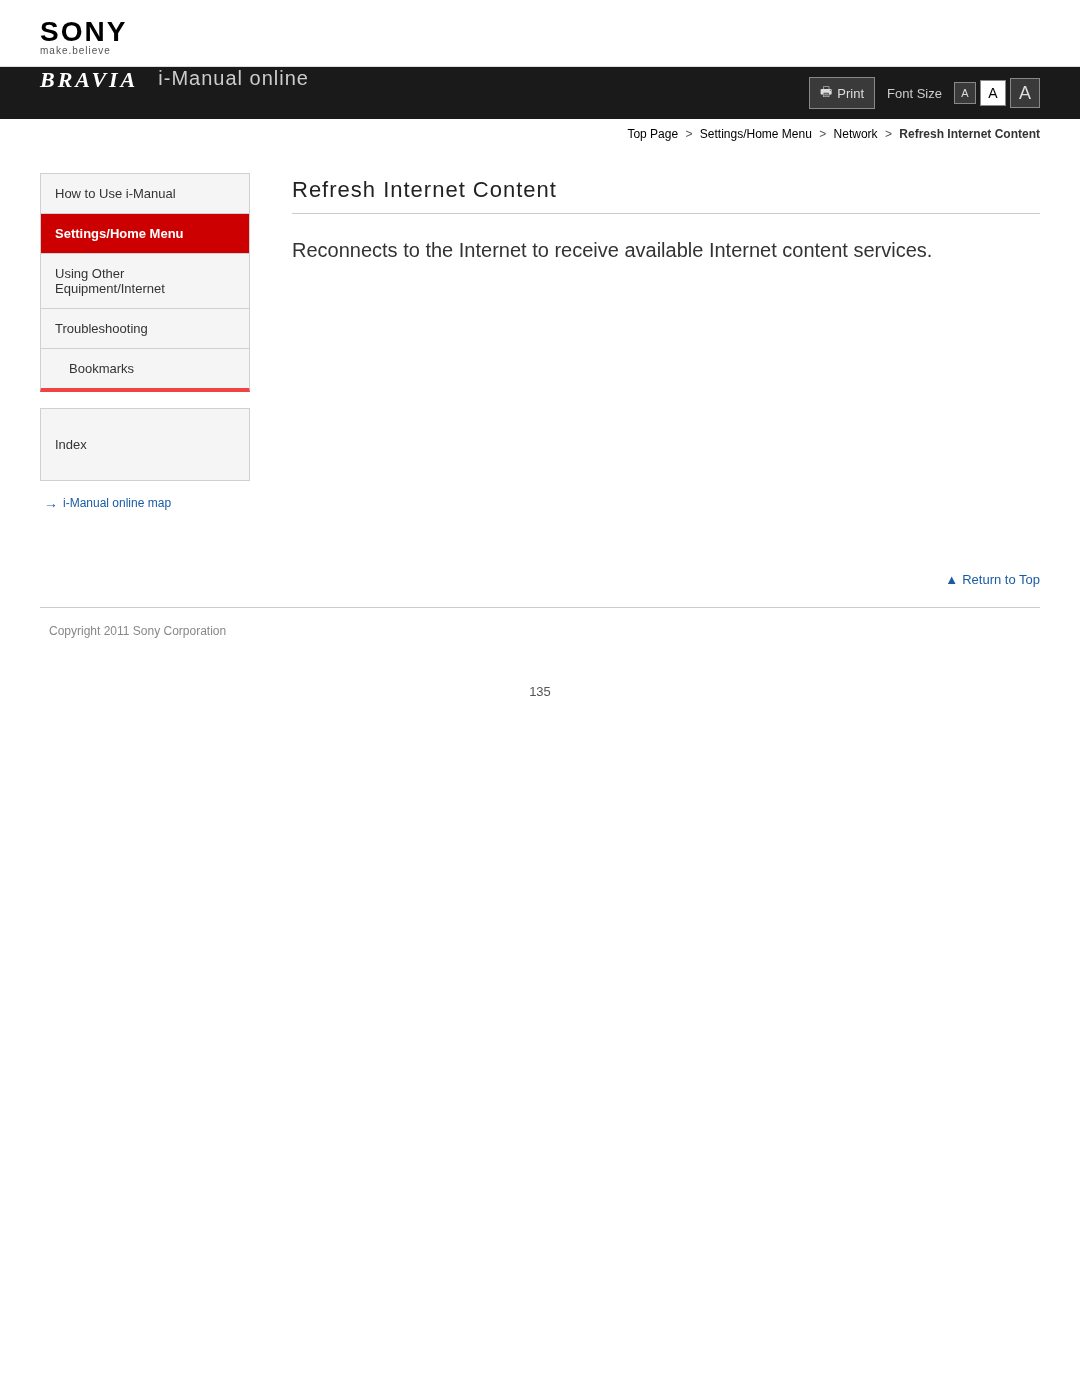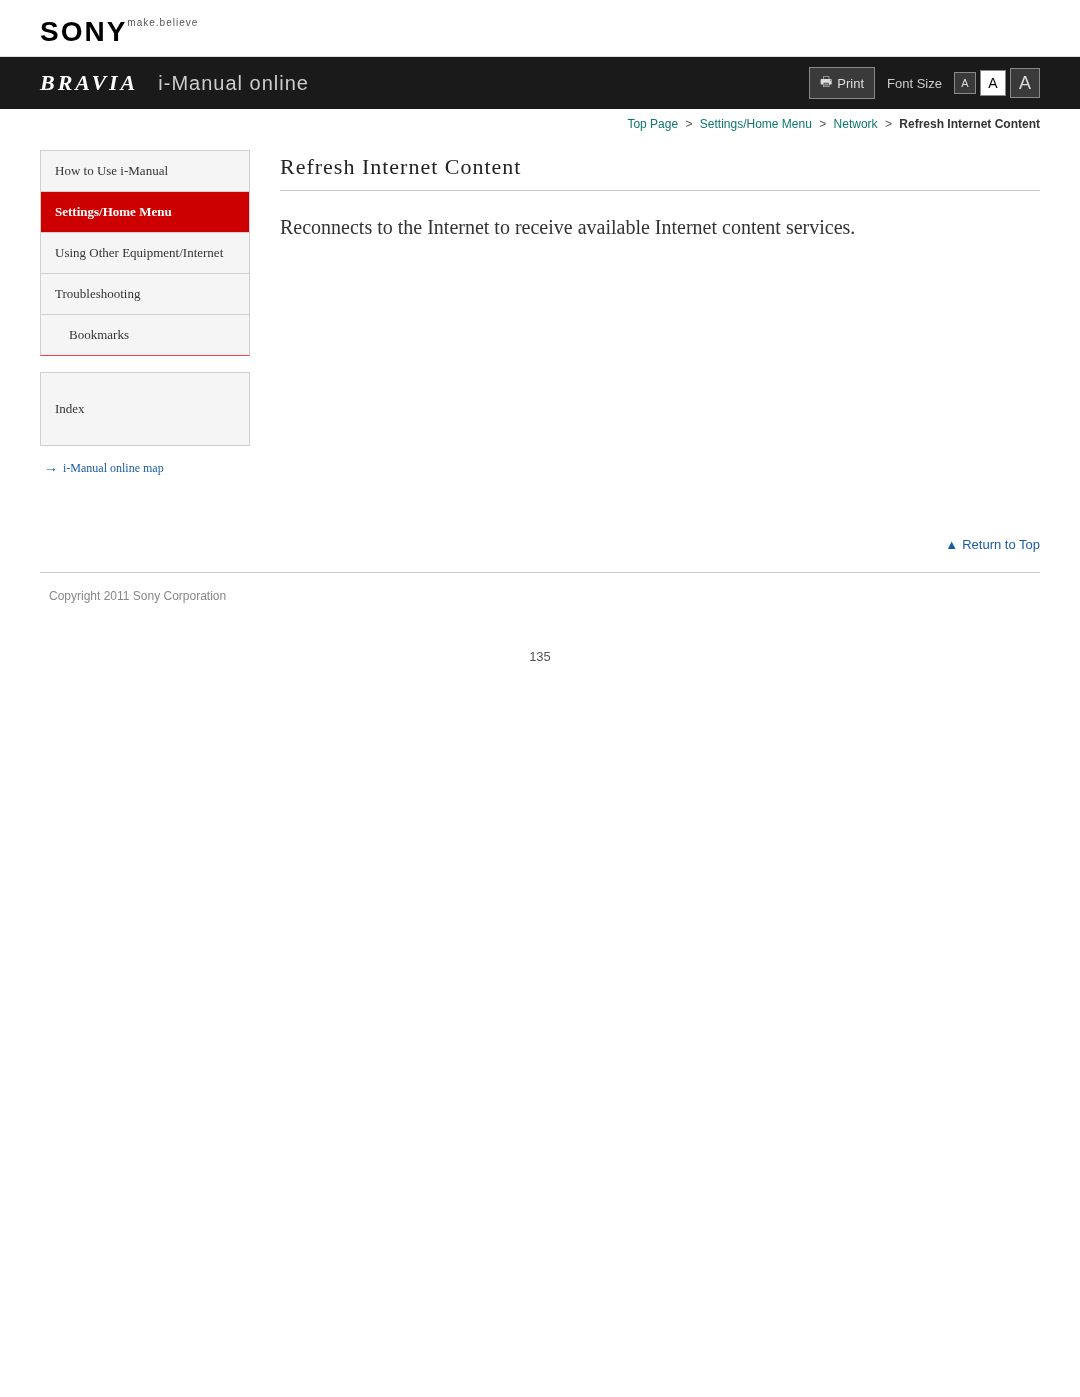--- a/index.html
+++ b/index.html
@@ -12,41 +12,40 @@
       min-height: 1397px;
     }
 
     
     .logo-area {
       padding: 18px 40px 10px 40px;
       border-bottom: 1px solid #ddd;
     }
     .sony-logo {
       display: flex;
-      flex-direction: row;
+      flex-direction: column;
       line-height: 1;
     }
     .sony-text {
       font-size: 28px;
       font-weight: 900;
       letter-spacing: 2px;
       color: #000;
       font-family: Arial Black, sans-serif;
     }
     .make-believe {
       font-size: 10px;
       color: #555;
       letter-spacing: 1px;
     }
 
     
     .top-bar {
       background: #1a1a1a;
       display: flex;
-      align-items: center;
       padding: 0 40px;
       height: 52px;
     }
     .bravia-logo {
       font-size: 22px;
       font-weight: 900;
       font-style: italic;
       color: #fff;
       letter-spacing: 3px;
       font-family: Georgia, serif;
@@ -97,39 +96,38 @@
     .font-btn.large { width: 30px; height: 30px; font-size: 18px; }
 
     
     .breadcrumb-bar {
       text-align: right;
       padding: 8px 40px;
       font-size: 12px;
       color: #555;
     }
     .breadcrumb-bar a {
-      color: #0f766e;
+      color: #000000;
       text-decoration: none;
     }
     .breadcrumb-separator {
       margin: 0 4px;
       color: #555;
     }
     .breadcrumb-current {
       font-weight: bold;
       color: #333;
     }
 
     
     .main-layout {
       display: flex;
       padding: 0 40px;
-      gap: 30px;
-      margin-top: 11px;
-      font-family: Liberation Serif, serif;
+      gap: 42px;
+      margin-top: 24px;
     }
 
     
     .sidebar {
       width: 210px;
       flex-shrink: 0;
     }
     .sidebar-item {
       display: block;
       padding: 12px 14px;
@@ -270,21 +268,21 @@
   <span class="breadcrumb-current">Refresh Internet Content</span>
 </div>
 
 <div class="main-layout">
 
   <nav class="sidebar">
     <a class="sidebar-item" href="#">How to Use i-Manual</a>
     <a class="sidebar-item active" href="#">Settings/Home Menu</a>
     <a class="sidebar-item" href="#">Using Other Equipment/Internet</a>
     <a class="sidebar-item" href="#">Troubleshooting</a>
-    <a class="sidebar-item" style="border-bottom: 1px solid #ef4444; padding-left: 28px;" href="#">Bookmarks</a>
+    <a class="sidebar-item" style="border-bottom: 4px solid #ef4444; padding-left: 28px;" href="#">Bookmarks</a>
     <a class="sidebar-index" href="#">Index</a>
     <a class="imanual-map-link" href="#">
       <span class="arrow-icon">→</span>
       <span>i-Manual online map</span>
     </a>
   </nav>
 
   <div class="content-area">
     <h1 class="page-title">Refresh Internet Content</h1>
     <p class="page-description">Reconnects to the Internet to receive available Internet content services.</p>

